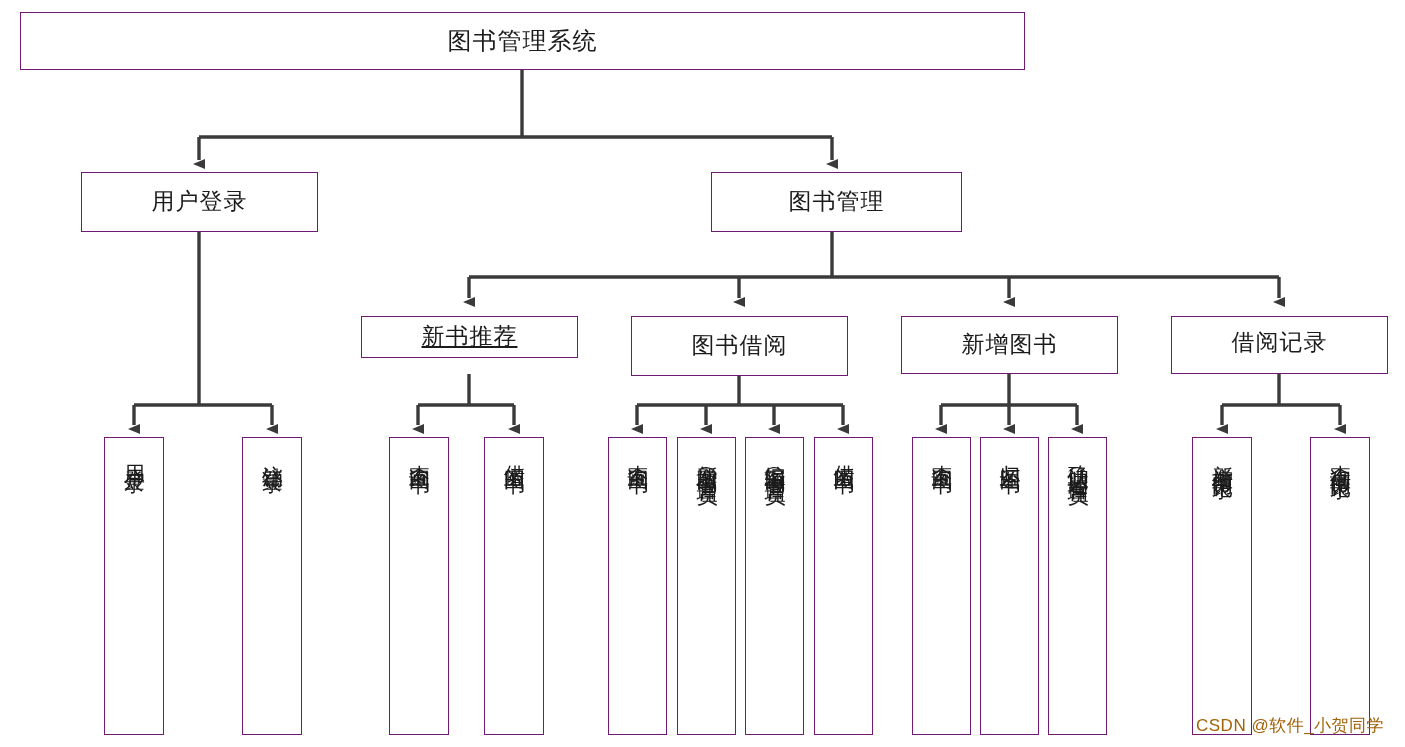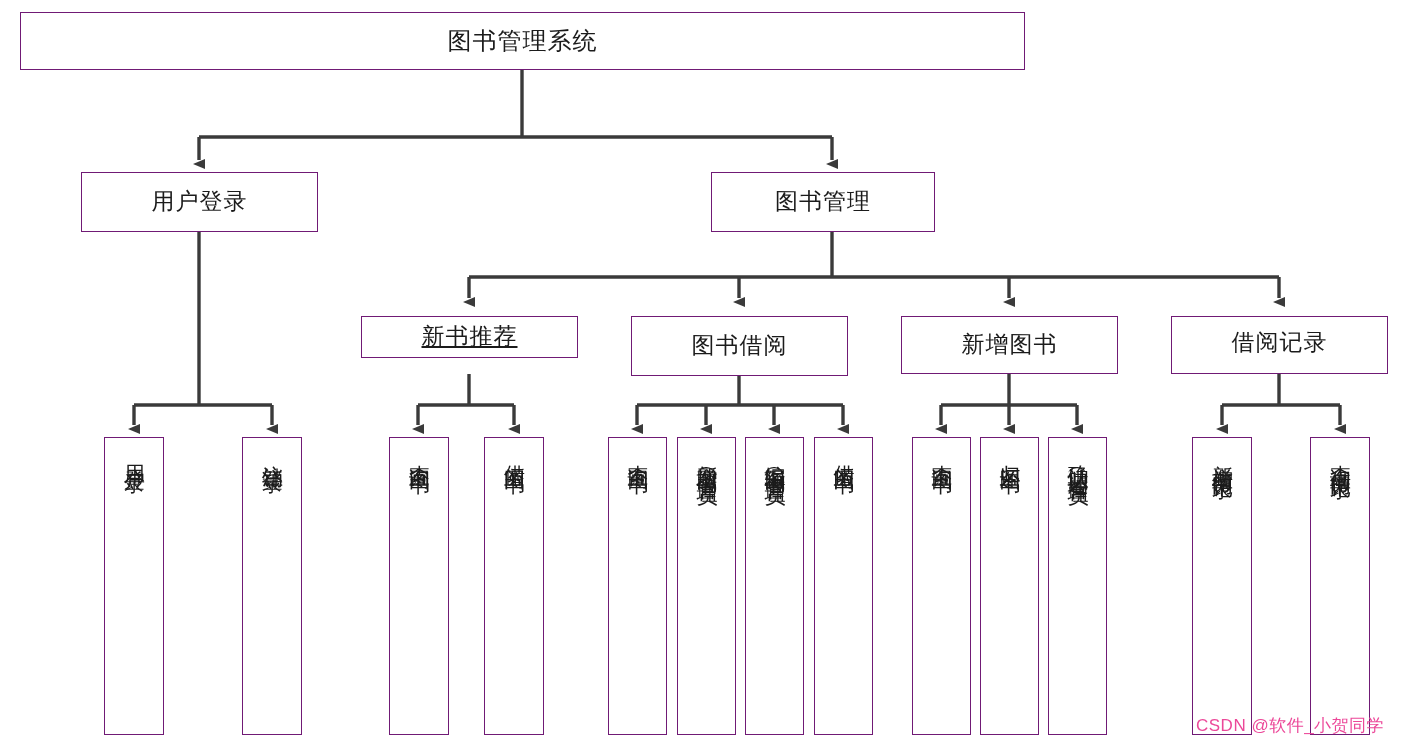--- a/index.html
+++ b/index.html
@@ -56,21 +56,21 @@
     white-space: nowrap;
   }
   .node .label {
     display: block;
   }
   .watermark {
     position: absolute;
     left: 1196px;
     top: 714px;
     font-size: 17px;
-    color: #ec4899;
+    color: #a16207;
     white-space: nowrap;
     z-index: 5;
     letter-spacing: 0.5px;
   }
 </style>
 </head>
 <body>
 
 <div id="diagram">
 
@@ -125,21 +125,21 @@
     </g>
   </svg>
 
   <div class="node horiz root" style="left:20px; top:12px; width:1005px; height:58px;">
     <span class="label">图书管理系统</span>
   </div>
 
   <div class="node horiz" style="left:81px; top:172px; width:237px; height:60px;">
     <span class="label">用户登录</span>
   </div>
-  <div class="node horiz" style="left:711px; top:172px; width:224px; height:60px;">
+  <div class="node horiz" style="left:711px; top:172px; width:251px; height:60px;">
     <span class="label">图书管理</span>
   </div>
 
   <div class="node horiz" style="left:361px; top:316px; width:217px; height:42px;text-decoration:underline;">
     <span class="label">新书推荐</span>
   </div>
   <div class="node horiz" style="left:631px; top:316px; width:217px; height:60px;">
     <span class="label">图书借阅</span>
   </div>
   <div class="node horiz" style="left:901px; top:316px; width:217px; height:58px;">

